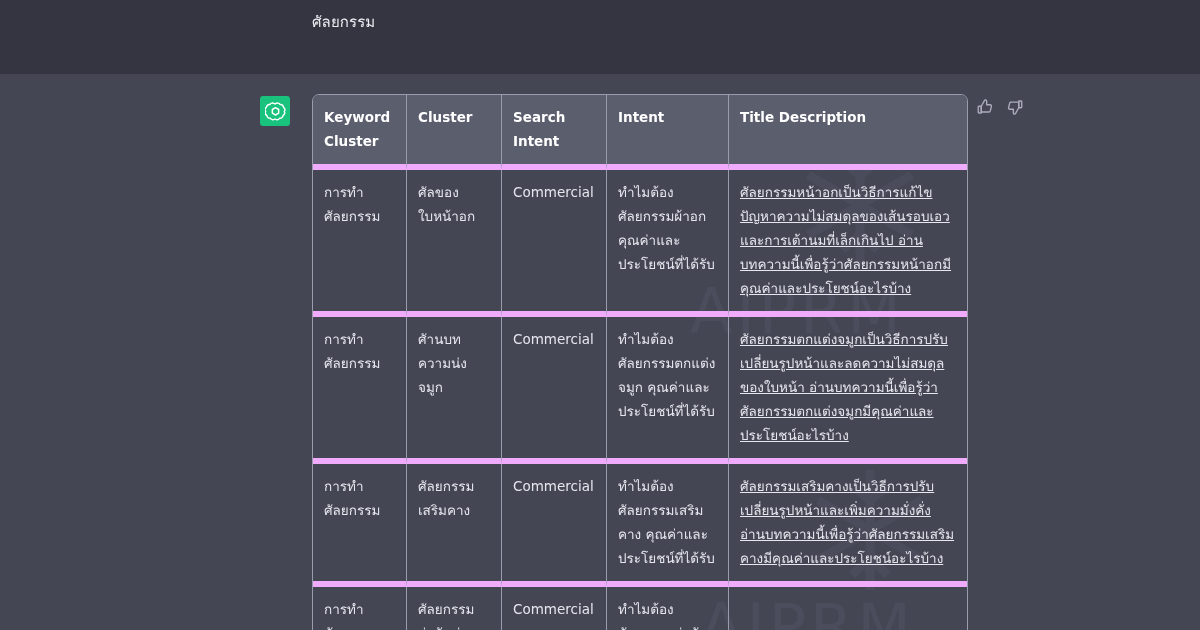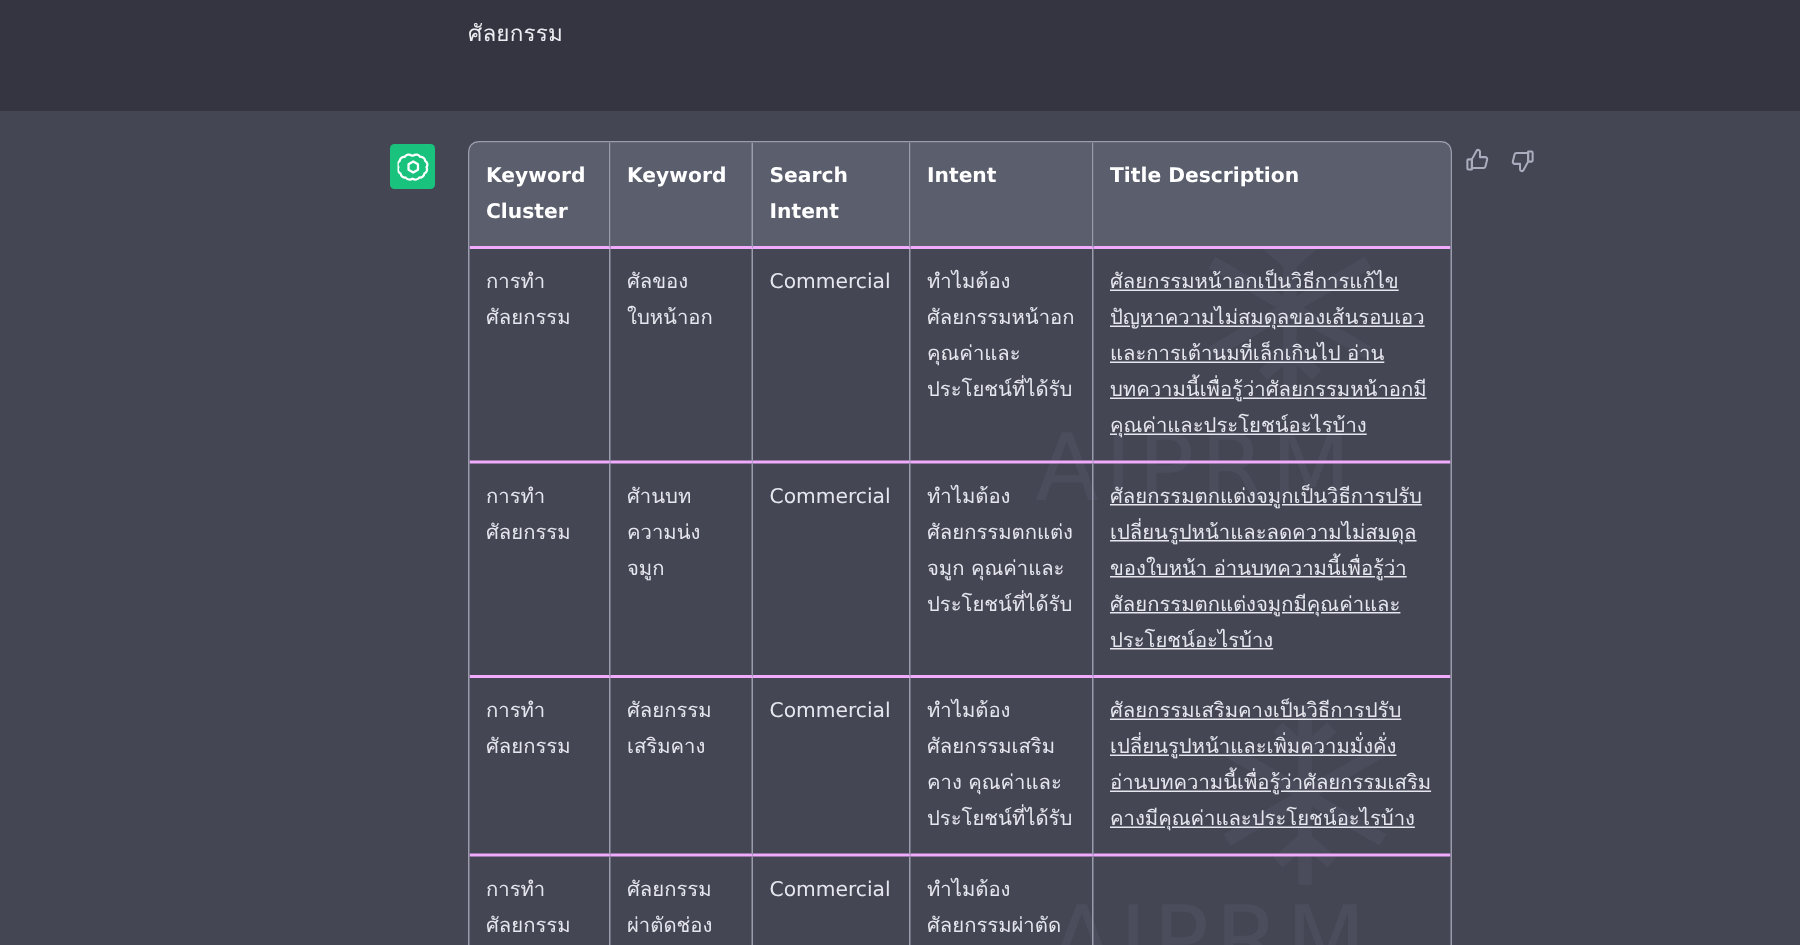--- a/index.html
+++ b/index.html
@@ -125,21 +125,21 @@
     table-layout: fixed;
     border: 1px solid #9a9cae;
     border-radius: 7px;
     overflow: hidden;
     background: transparent;
   }
 
   table.kw-table th,
   table.kw-table td {
     border-right: 1px solid #9a9cae;
-    border-bottom: 2px solid #f0abfc;
+    border-bottom: 6px solid #f0abfc;
     padding: 10px 11px 11px 11px;
     vertical-align: top;
     text-align: left;
     font-size: 13.5px;
     line-height: 24px;
     word-break: break-word;
   }
 
   table.kw-table th:last-child,
   table.kw-table td:last-child {
@@ -239,32 +239,32 @@
     <colgroup>
       <col class="c-cluster">
       <col class="c-keyword">
       <col class="c-intent">
       <col class="c-title">
       <col class="c-meta">
     </colgroup>
     <thead>
       <tr>
         <th>Keyword Cluster</th>
-        <th>Keyword</th>
+        <th>Cluster</th>
         <th>Search Intent</th>
         <th>Intent</th>
         <th>Title Description</th>
       </tr>
     </thead>
     <tbody>
       <tr class="row-1">
         <td class="cell-cluster">การทำศัลยกรรม</td>
         <td class="cell-keyword">ศัลของใบหน้าอก</td>
         <td class="cell-intent">Commercial</td>
-        <td class="cell-title">ทำไมต้องศัลยกรรมหน้าอก คุณค่าและประโยชน์ที่ได้รับ</td>
+        <td class="cell-title">ทำไมต้องศัลยกรรมผ้าอก คุณค่าและประโยชน์ที่ได้รับ</td>
         <td class="cell-meta">ศัลยกรรมหน้าอกเป็นวิธีการแก้ไขปัญหาความไม่สมดุลของเส้นรอบเอวและการเต้านมที่เล็กเกินไป อ่านบทความนี้เพื่อรู้ว่าศัลยกรรมหน้าอกมีคุณค่าและประโยชน์อะไรบ้าง</td>
       </tr>
       <tr class="row-2">
         <td class="cell-cluster">การทำศัลยกรรม</td>
         <td class="cell-keyword">ศัานบทความน่งจมูก</td>
         <td class="cell-intent">Commercial</td>
         <td class="cell-title">ทำไมต้องศัลยกรรมตกแต่งจมูก คุณค่าและประโยชน์ที่ได้รับ</td>
         <td class="cell-meta">ศัลยกรรมตกแต่งจมูกเป็นวิธีการปรับเปลี่ยนรูปหน้าและลดความไม่สมดุลของใบหน้า อ่านบทความนี้เพื่อรู้ว่าศัลยกรรมตกแต่งจมูกมีคุณค่าและประโยชน์อะไรบ้าง</td>
       </tr>
       <tr class="row-3">

